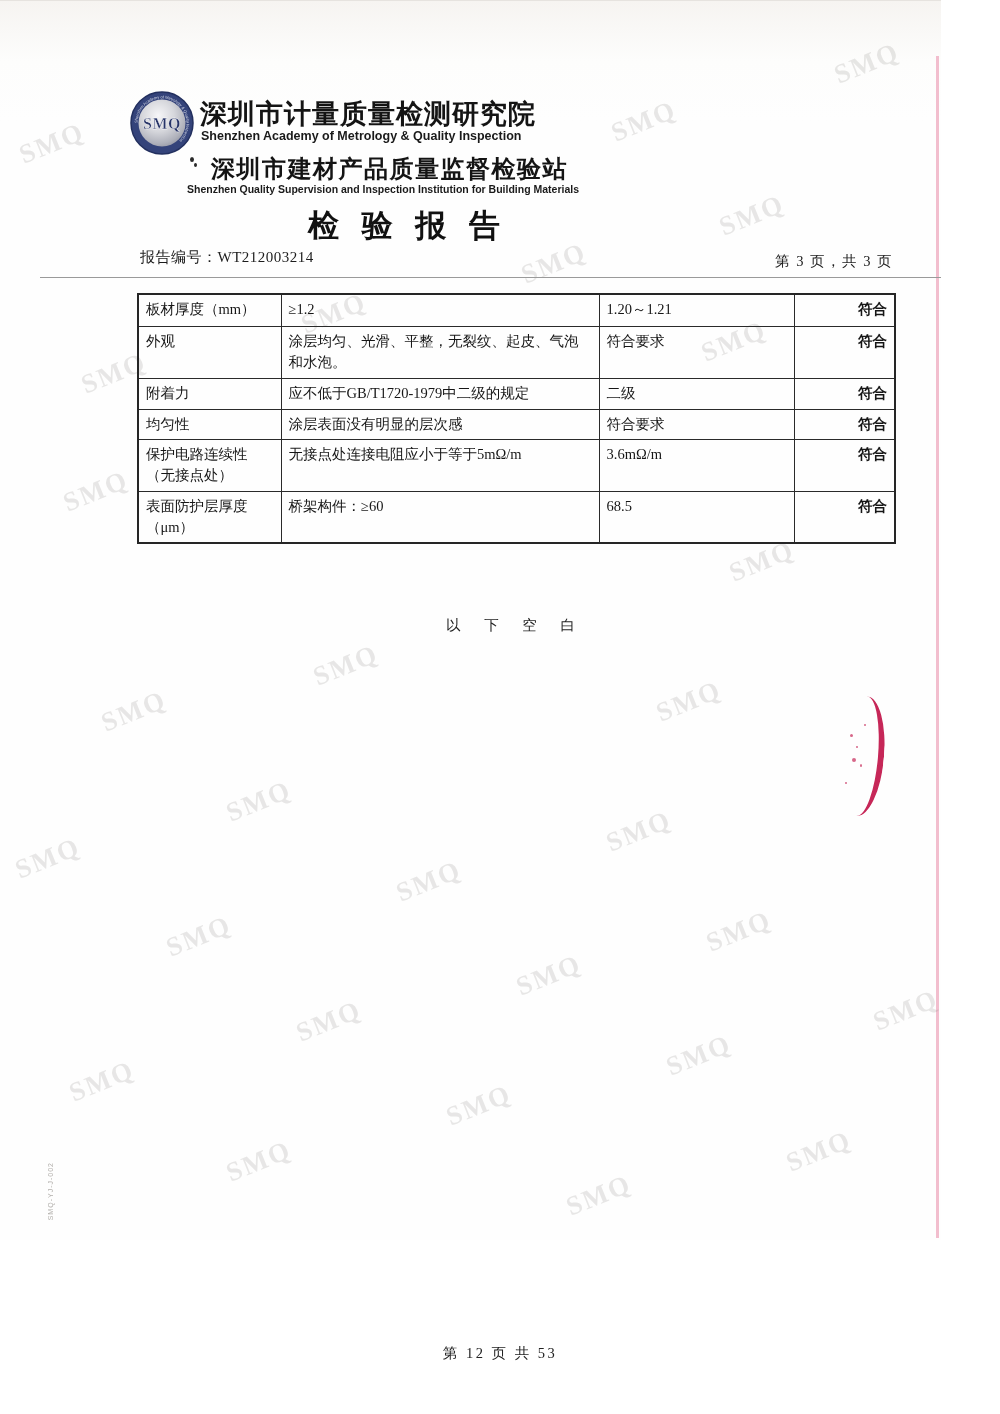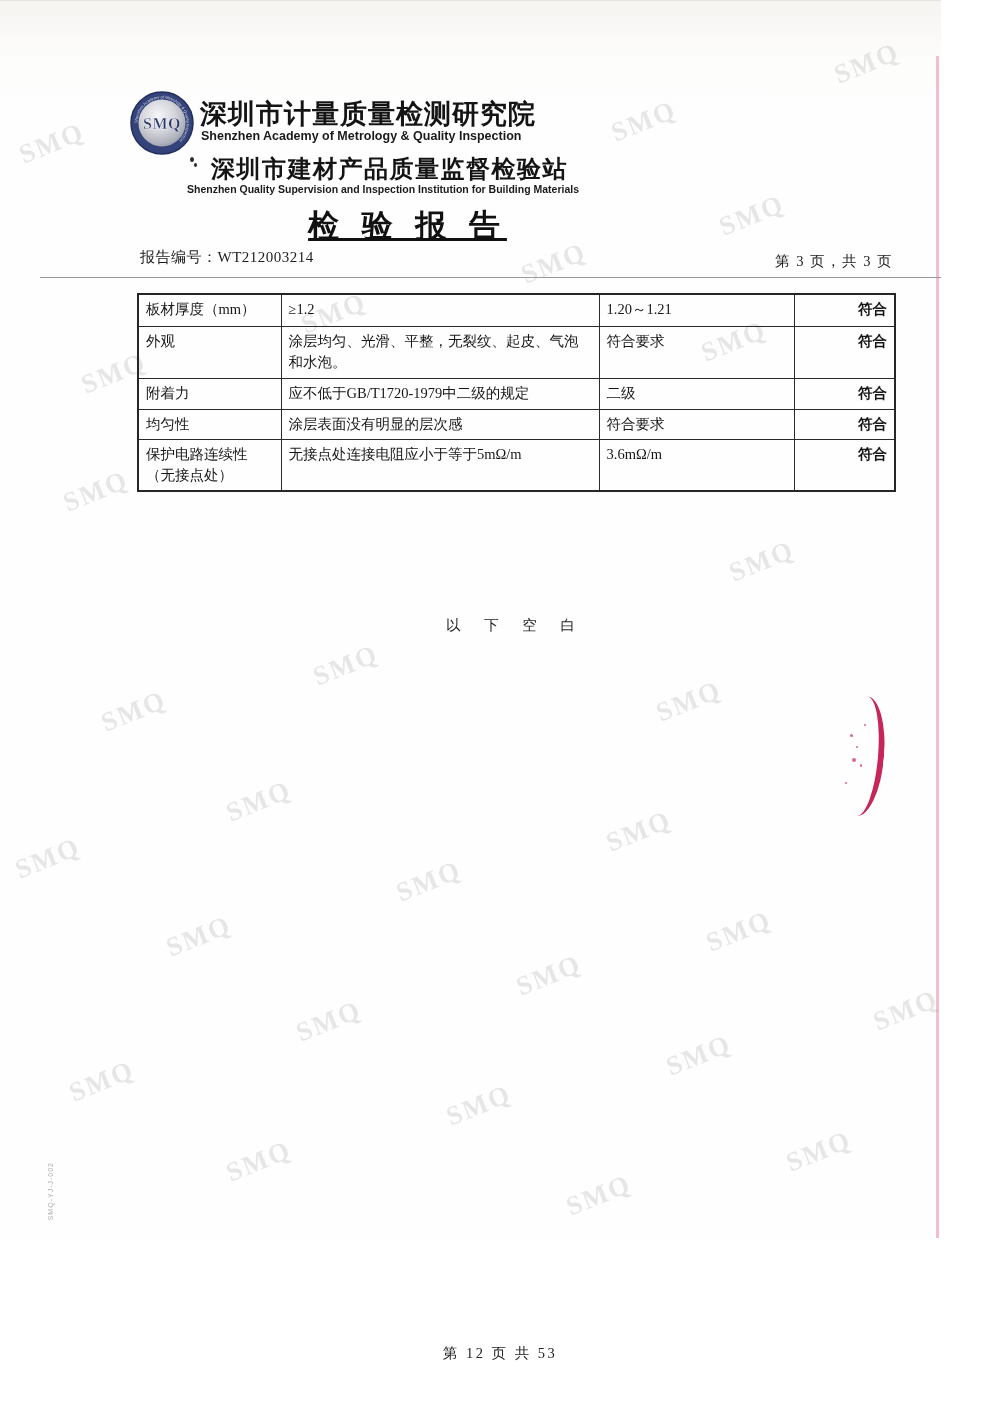--- a/index.html
+++ b/index.html
@@ -40,21 +40,20 @@
   .org-cn { left:200px; top:96px; font-size:27px; font-weight:bold; letter-spacing:1px; color:#141414;}
   .org-en { left:201px; top:129px; font-size:12.5px; font-weight:bold; color:#1a1a1a;}
   .station-cn { left:187px; top:153px; font-size:24px; font-weight:bold; letter-spacing:1.5px; color:#141414;margin-left:24px;}
   .station-en { left:187px; top:183px; font-size:10.5px; font-weight:bold; color:#1a1a1a;}
   .ink-speck { background:#2a2a2a; border-radius:50%; }
 
   .doc-title {
     left:0; top:205px; width:815px; text-align:center;
     font-size:31px; font-weight:bold; letter-spacing:7px;
     color:#111;
-    text-decoration:underline;
   }
   .report-line { left:140px; top:248px; font-size:15px; letter-spacing:.5px; }
   .page-info { left:693px; top:252px; width:200px; text-align:right; font-size:14.5px; letter-spacing:1.5px; }
   .head-rule { left:40px; top:277px; width:901px; height:1px; background:#9a9a9a; }
 
   
   table.report {
     position:absolute; left:137px; top:293px; width:757px;
     border-collapse:collapse; table-layout:fixed;
     font-size:14.5px; color:#161616;
@@ -202,20 +201,29 @@
   </tr>
   <tr class="h52">
     <td>
           <div>保护电路连续性</div>
           <div>（无接点处）</div>
         </td>
     <td>无接点处连接电阻应小于等于5mΩ/m</td>
     <td>3.6mΩ/m</td>
     <td class="concl">符合</td>
   </tr>
+  <tr class="h52">
+    <td>
+          <div>表面防护层厚度</div>
+          <div>（μm）</div>
+        </td>
+    <td>桥架构件：≥60</td>
+    <td>68.5</td>
+    <td class="concl">符合</td>
+  </tr>
 </tbody>
   </table>
 
 <div class="abs below-blank">以 下 空 白</div>
 
 <div class="abs stamp-wrap">
   <div class="stamp-arc"></div>
   <div class="stamp-dot" style="left:10px; top:38px; width:3px; height:3px;"></div>
   <div class="stamp-dot" style="left:16px; top:50px; width:2px; height:2px;"></div>
   <div class="stamp-dot" style="left:12px; top:62px; width:4px; height:4px;"></div>

